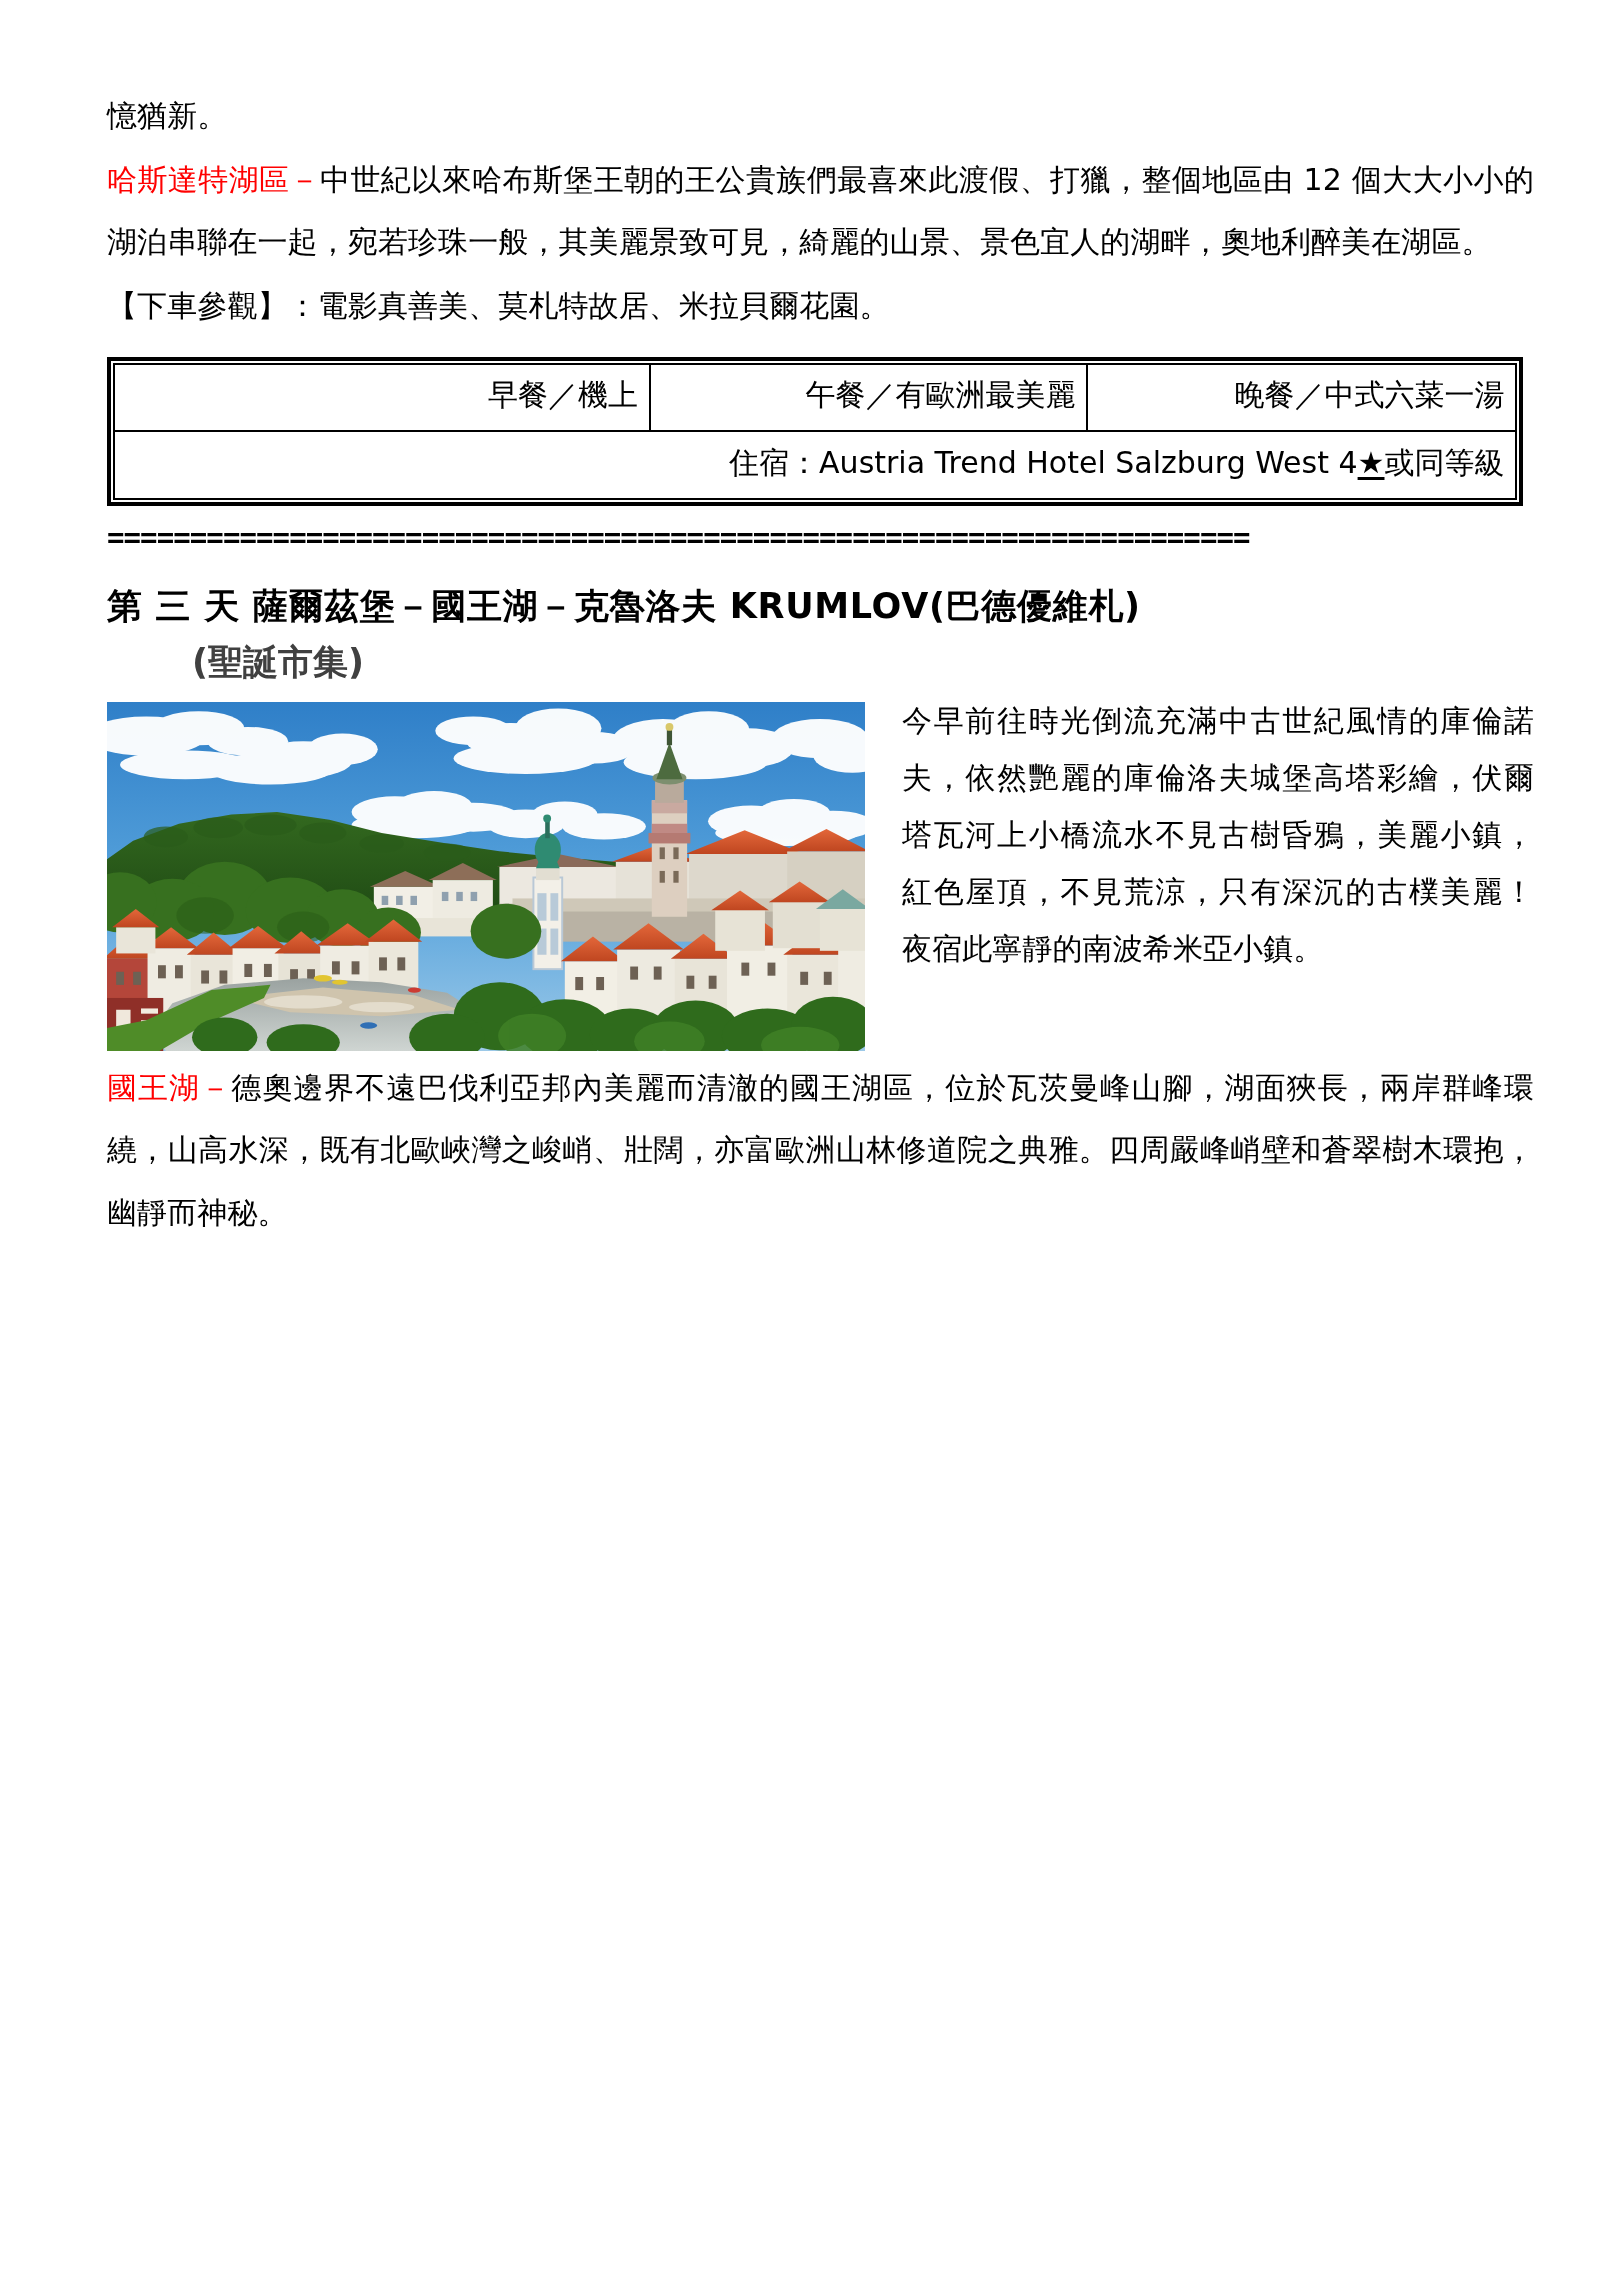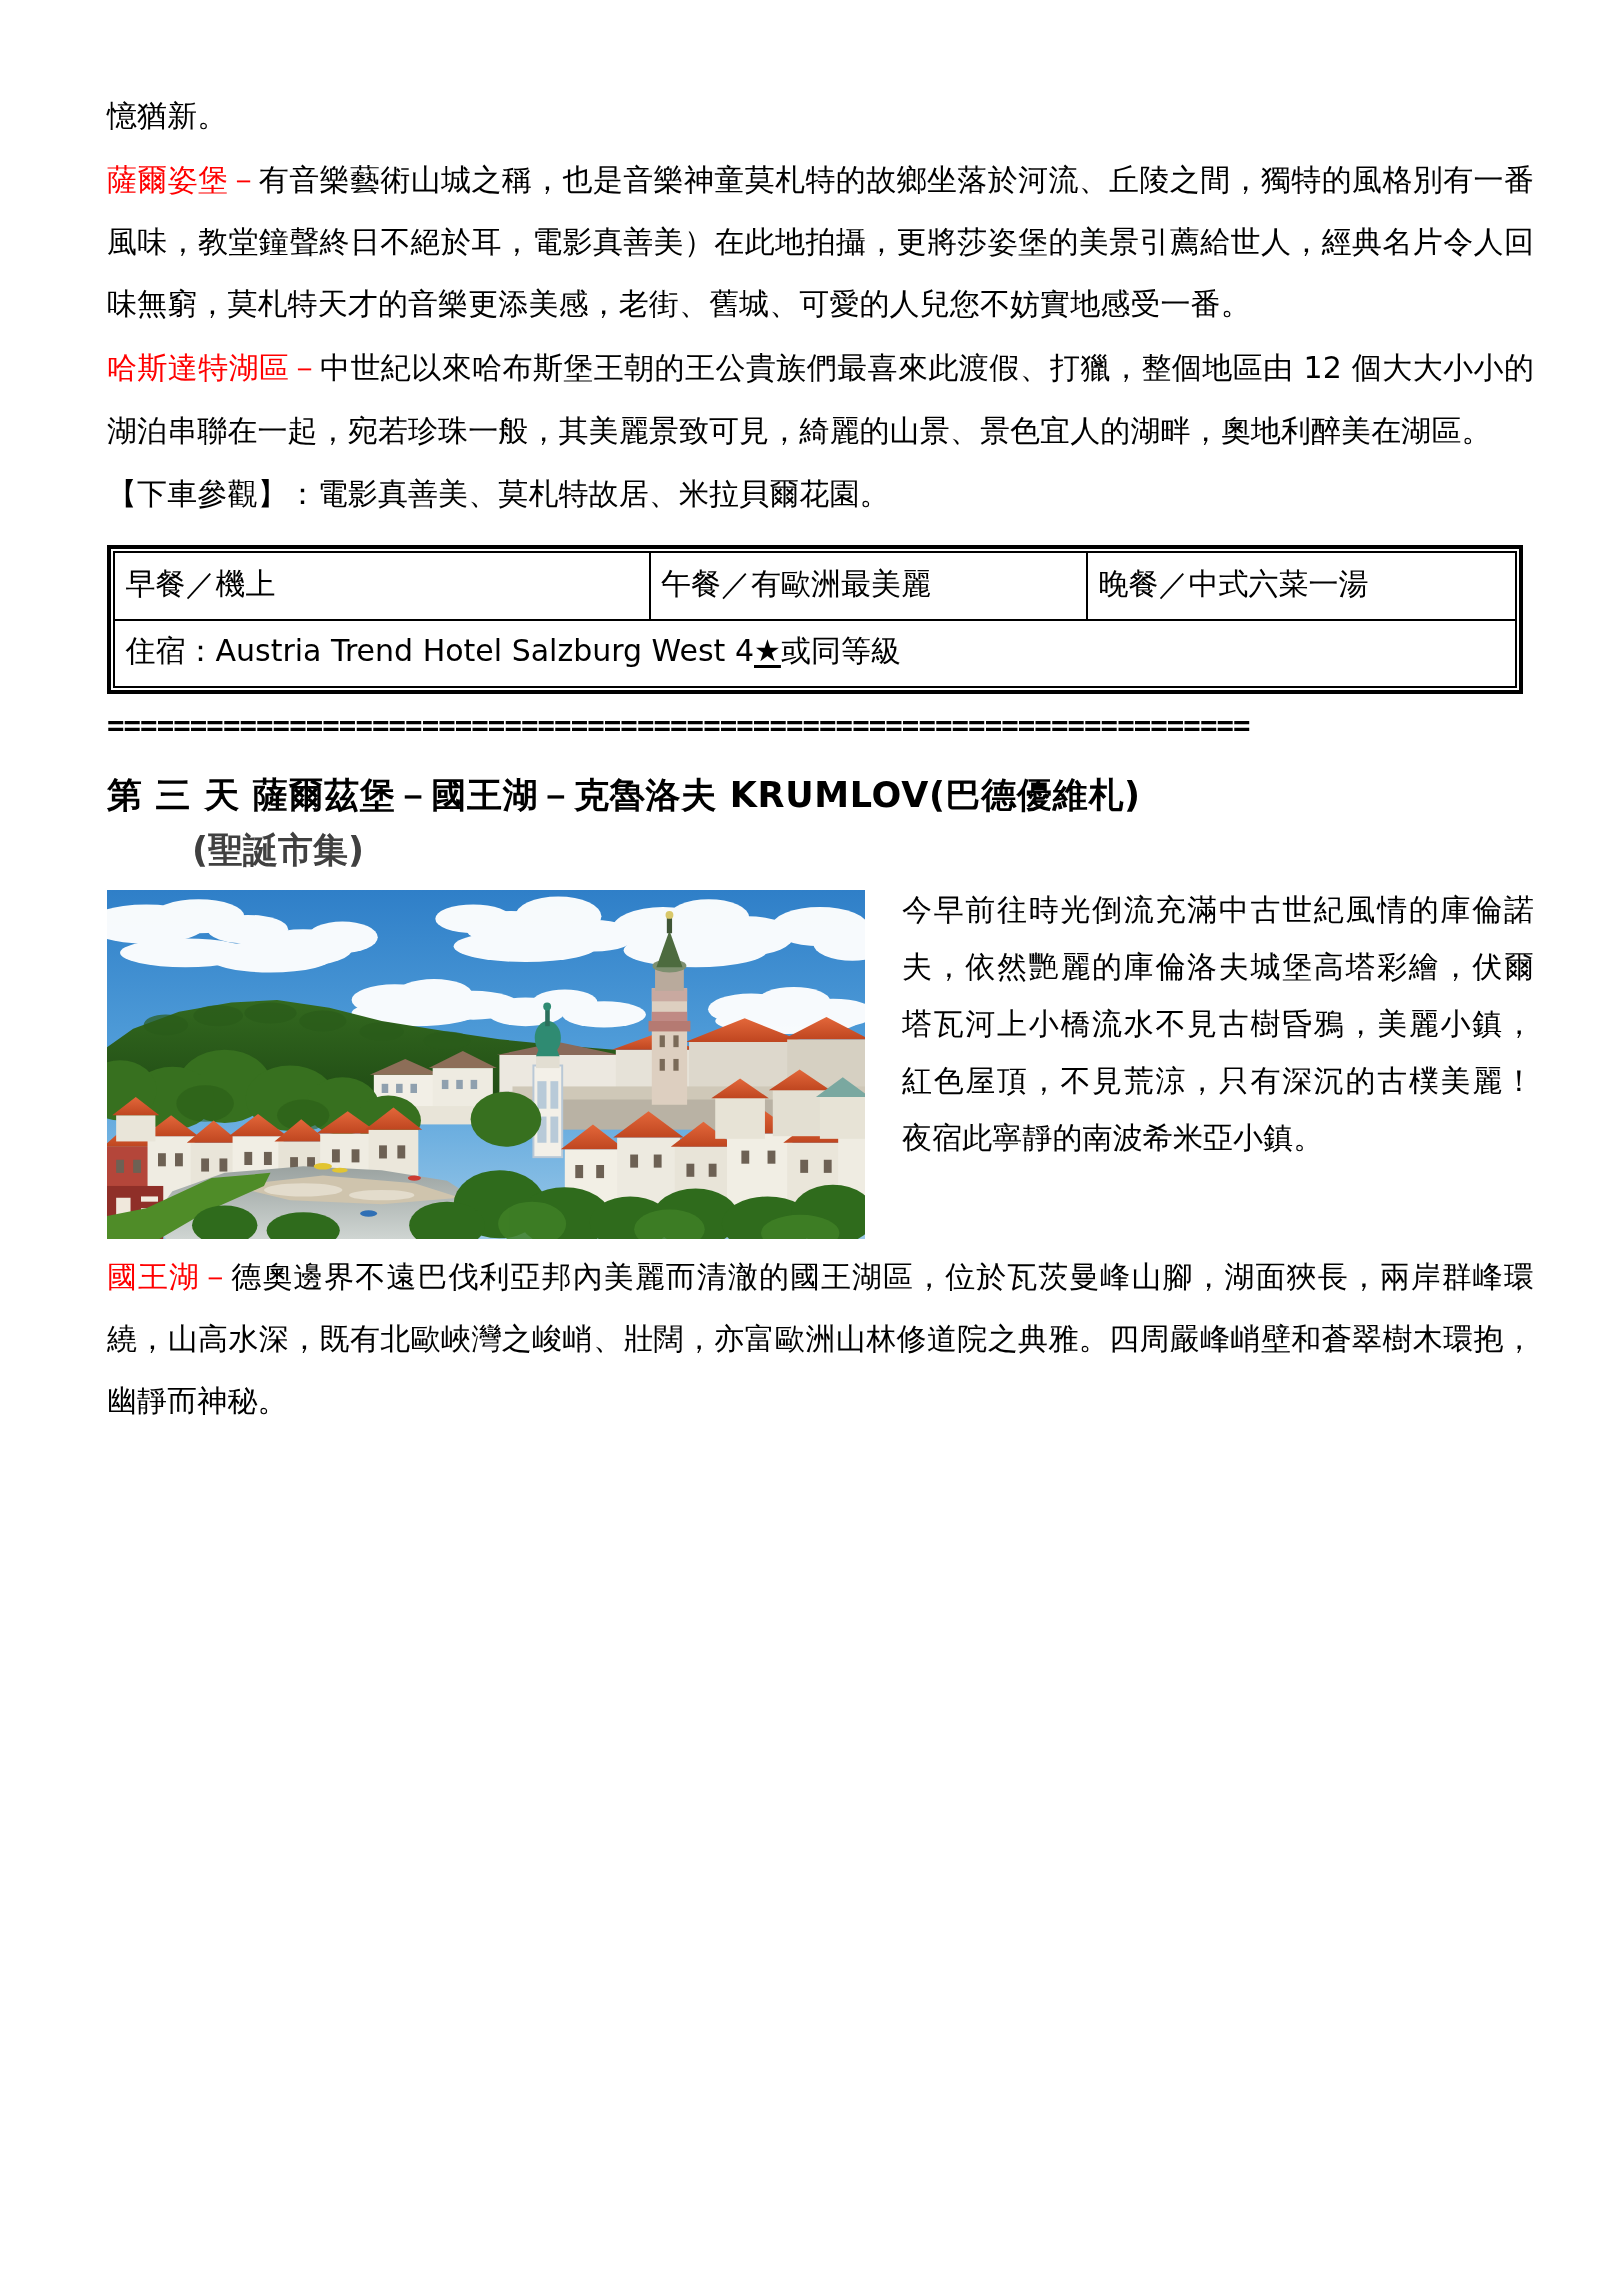--- a/index.html
+++ b/index.html
@@ -29,20 +29,21 @@
   }
   .red { color:#ff0000; }
   .tight { line-height:1.90; }
 
   
   .tbl-wrap {
     margin-top:19.6px;
     border:4.6px solid #000;
     padding:2px;
     width:1416px;
+    text-align:right;
   }
   table.meals {
     border-collapse:collapse;
     width:100%;
     table-layout:fixed;
   }
   table.meals td {
     border:2px solid #000;
     font-size:30px;
     line-height:1.35;
@@ -101,21 +102,20 @@
   .figure svg { display:block; width:100%; height:100%; }
   .clearfix::after { content:""; display:block; clear:both; }
 </style>
 </head>
 <body>
 
 <div class="page">
 
   <p class="para">憶猶新。</p>
 
-  <p class="para"><span class="red">薩爾姿堡</span><span class="red">－</span><span>有音樂藝術山城之稱，也是音樂神童莫札特的故鄉坐落於河流、丘陵之間，獨特的風格別有一番風味，教堂鐘聲終日不絕於耳，電影真善美）在此地拍攝，更將莎姿堡的美景引薦給世人，經典名片令人回味無窮，莫札特天才的音樂更添美感，老街、舊城、可愛的人兒您不妨實地感受一番。</span></p>
 
   <p class="para"><span class="red">哈斯達特湖區</span><span class="red">－</span><span>中世紀以來哈布斯堡王朝的王公貴族們最喜來此渡假、打獵，整個地區由 12 個大大小小的湖泊串聯在一起，宛若珍珠一般，其美麗景致可見，綺麗的山景、景色宜人的湖畔，奧地利醉美在湖區。</span></p>
 
   <p class="para">【下車參觀】：電影真善美、莫札特故居、米拉貝爾花園。</p>
 
 
   <div class="tbl-wrap">
     <table class="meals">
       <tbody>
           <tr>

